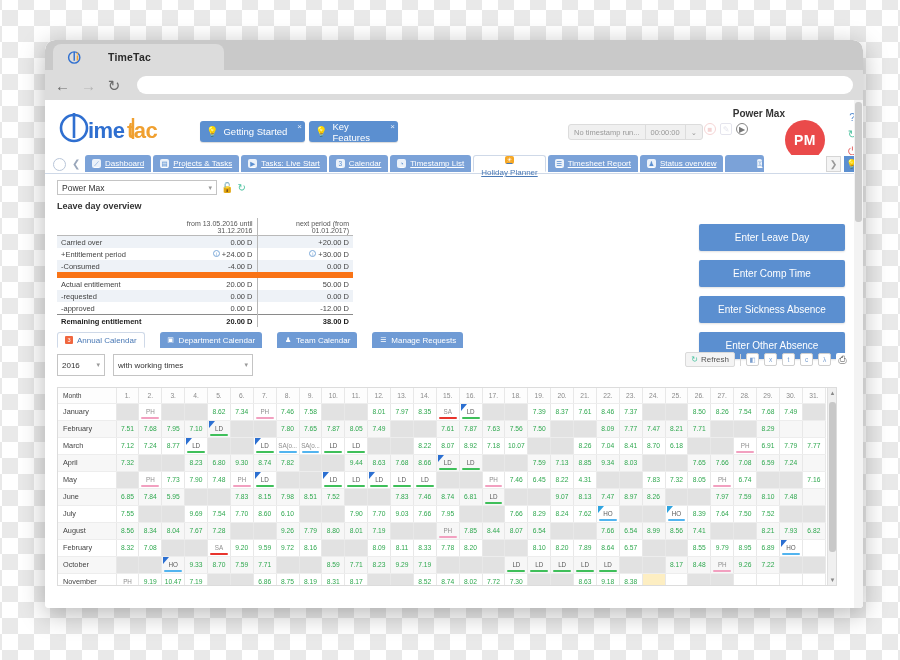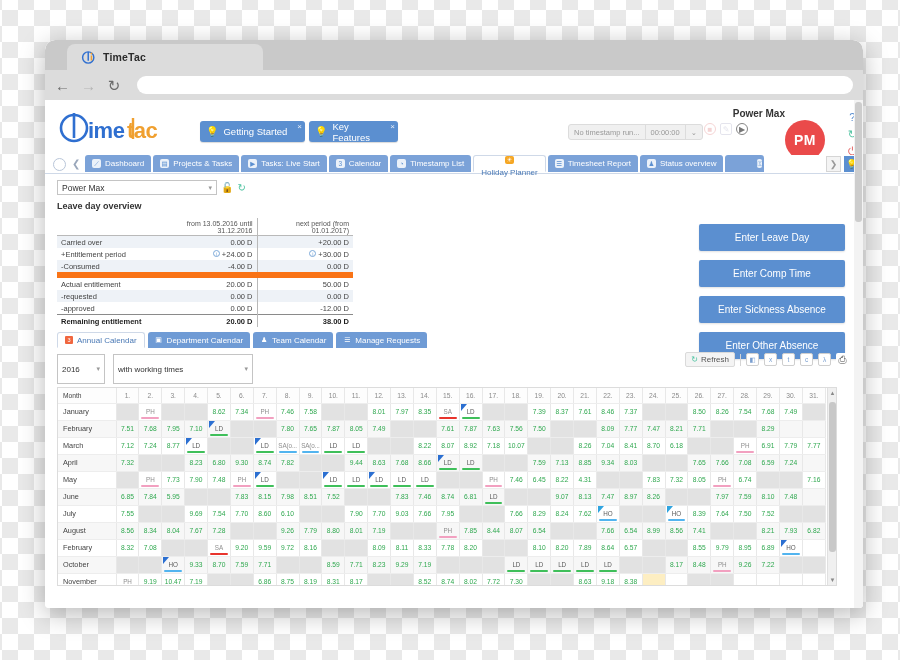--- a/index.html
+++ b/index.html
@@ -15,23 +15,23 @@
     position:absolute; left:45px; top:40px; width:818px; height:568px;
     background:#fdfdfd; border-radius:10px 10px 4px 4px;
     box-shadow:0 6px 26px rgba(0,0,0,.28);
     overflow:hidden;
   }
   .chrome-tabstrip {
     height:30px; background:#c9c9c9; position:relative;
     border-radius:10px 10px 0 0;
   }
   .chrome-tab {
-    position:absolute; left:22px; top:4px; width:196px; height:26px;
+    position:absolute; left:8px; top:4px; width:171px; height:26px;
     background:#dcdcdc; border-radius:8px 8px 0 0;
-    display:flex; align-items:center; gap:5px; padding-left:14px;
+    display:flex; align-items:center; gap:24px; padding-left:14px;
   }
   .chrome-tab .tt-logo { width:17px; height:17px; }
   .chrome-tab-title { font-size:10.5px; color:#2b2b2b; font-weight:600; letter-spacing:.2px;}
   .chrome-toolbar {
     height:30px; background:#dcdcdc; display:flex; align-items:center;
     padding:0 10px; gap:12px;
   }
   .nav-btn { font-size:15px; color:#6b6b6b; line-height:1; cursor:default; width:14px; text-align:center;}
   .nav-btn.dim { color:#b4b4b4; }
   .url-bar {
@@ -89,21 +89,21 @@
   }
   .nav-clock {
     position:absolute; left:8px; top:3px; width:13px; height:13px;
     border:1.3px solid #b9c6d9; border-radius:50%;
   }
   .nav-arrow-l { position:absolute; left:27px; top:3px; font-size:10px; color:#9aa7bb; }
   .nav-tabs { position:absolute; left:40px; top:0; display:flex; gap:2px; }
   .ntab {
     height:17px; background:#7ba2d8; color:#fff; font-size:8px;
     border-radius:3px 3px 0 0; display:flex; align-items:center; gap:4px;
-    padding:0 7px; white-space:nowrap;
+    padding:0 7px; white-space:nowrap;text-decoration:underline;
   }
   .ntab.active { background:#fff; color:#4a79b5; border:1px solid #cfd9e8; border-bottom:1px solid #fff;flex-direction:column; }
   .ntab .nic { font-size:8px; display:inline-flex; width:9px; height:9px;
                align-items:center; justify-content:center; background:rgba(255,255,255,.85);
                color:#5b8fd0; border-radius:2px; font-size:6.5px;}
   .ntab.active .nic { background:#f5a623; color:#fff; }
   .ntab.clipped { width:36px; overflow:hidden;padding-left:32px; }
   .nav-arrow-r {
     position:absolute; right:22px; top:1px; width:15px; height:16px;
     border:1px solid #d5d5d5; background:#f4f4f4; font-size:9px; color:#9a9a9a;
@@ -162,31 +162,31 @@
 
   
   .actions { position:absolute; right:18px; top:50px; display:flex; flex-direction:column; gap:9px; }
   .act-btn {
     width:146px; height:27px; background:#5b8fd0; color:#fff;
     font-size:10px; display:flex; align-items:center; justify-content:center;
     border-radius:2px; box-shadow:0 1px 2px rgba(0,0,0,.12);
   }
 
   
-  .cal-tabs { position:absolute; left:12px; top:158px; display:flex; gap:3px; }
+  .cal-tabs { position:absolute; left:12px; top:158px; display:flex; gap:15px; }
   .ctab {
     height:16px; background:#6f9bd5; color:#fff; font-size:8px;
     border-radius:3px 3px 0 0; display:flex; align-items:center; gap:4px; padding:0 7px;
   }
   .ctab.active { background:#fff; color:#4a79b5; border:1px solid #cfd9e8; border-bottom-color:#fff; }
   .ctab .cic { font-size:7px; width:8px; height:8px; display:inline-flex; align-items:center; justify-content:center;}
   .ctab.active .cic { background:#f0663f; color:#fff; border-radius:1px; font-size:5.5px; }
 
   .filters { position:absolute; left:12px; top:180px; display:flex; gap:8px; }
-  .sel { height:30px; background:#fff; border:1px solid #c4c4c4; font-size:8px; color:#333;
+  .sel { height:22px; background:#fff; border:1px solid #c4c4c4; font-size:8px; color:#333;
          display:flex; align-items:center; justify-content:space-between; padding:0 4px; }
   #year-select { width:48px; }
   #mode-select { width:140px; }
   .sel .chev { color:#999; font-size:7px; }
 
   .toolbar-right { position:absolute; right:14px; top:178px; display:flex; align-items:center; gap:5px; }
   .refresh-btn {
     height:15px; background:#f4f4f4; border:1px solid #dadada; border-radius:2px;
     font-size:8px; color:#555; display:flex; align-items:center; gap:3px; padding:0 5px;
   }

